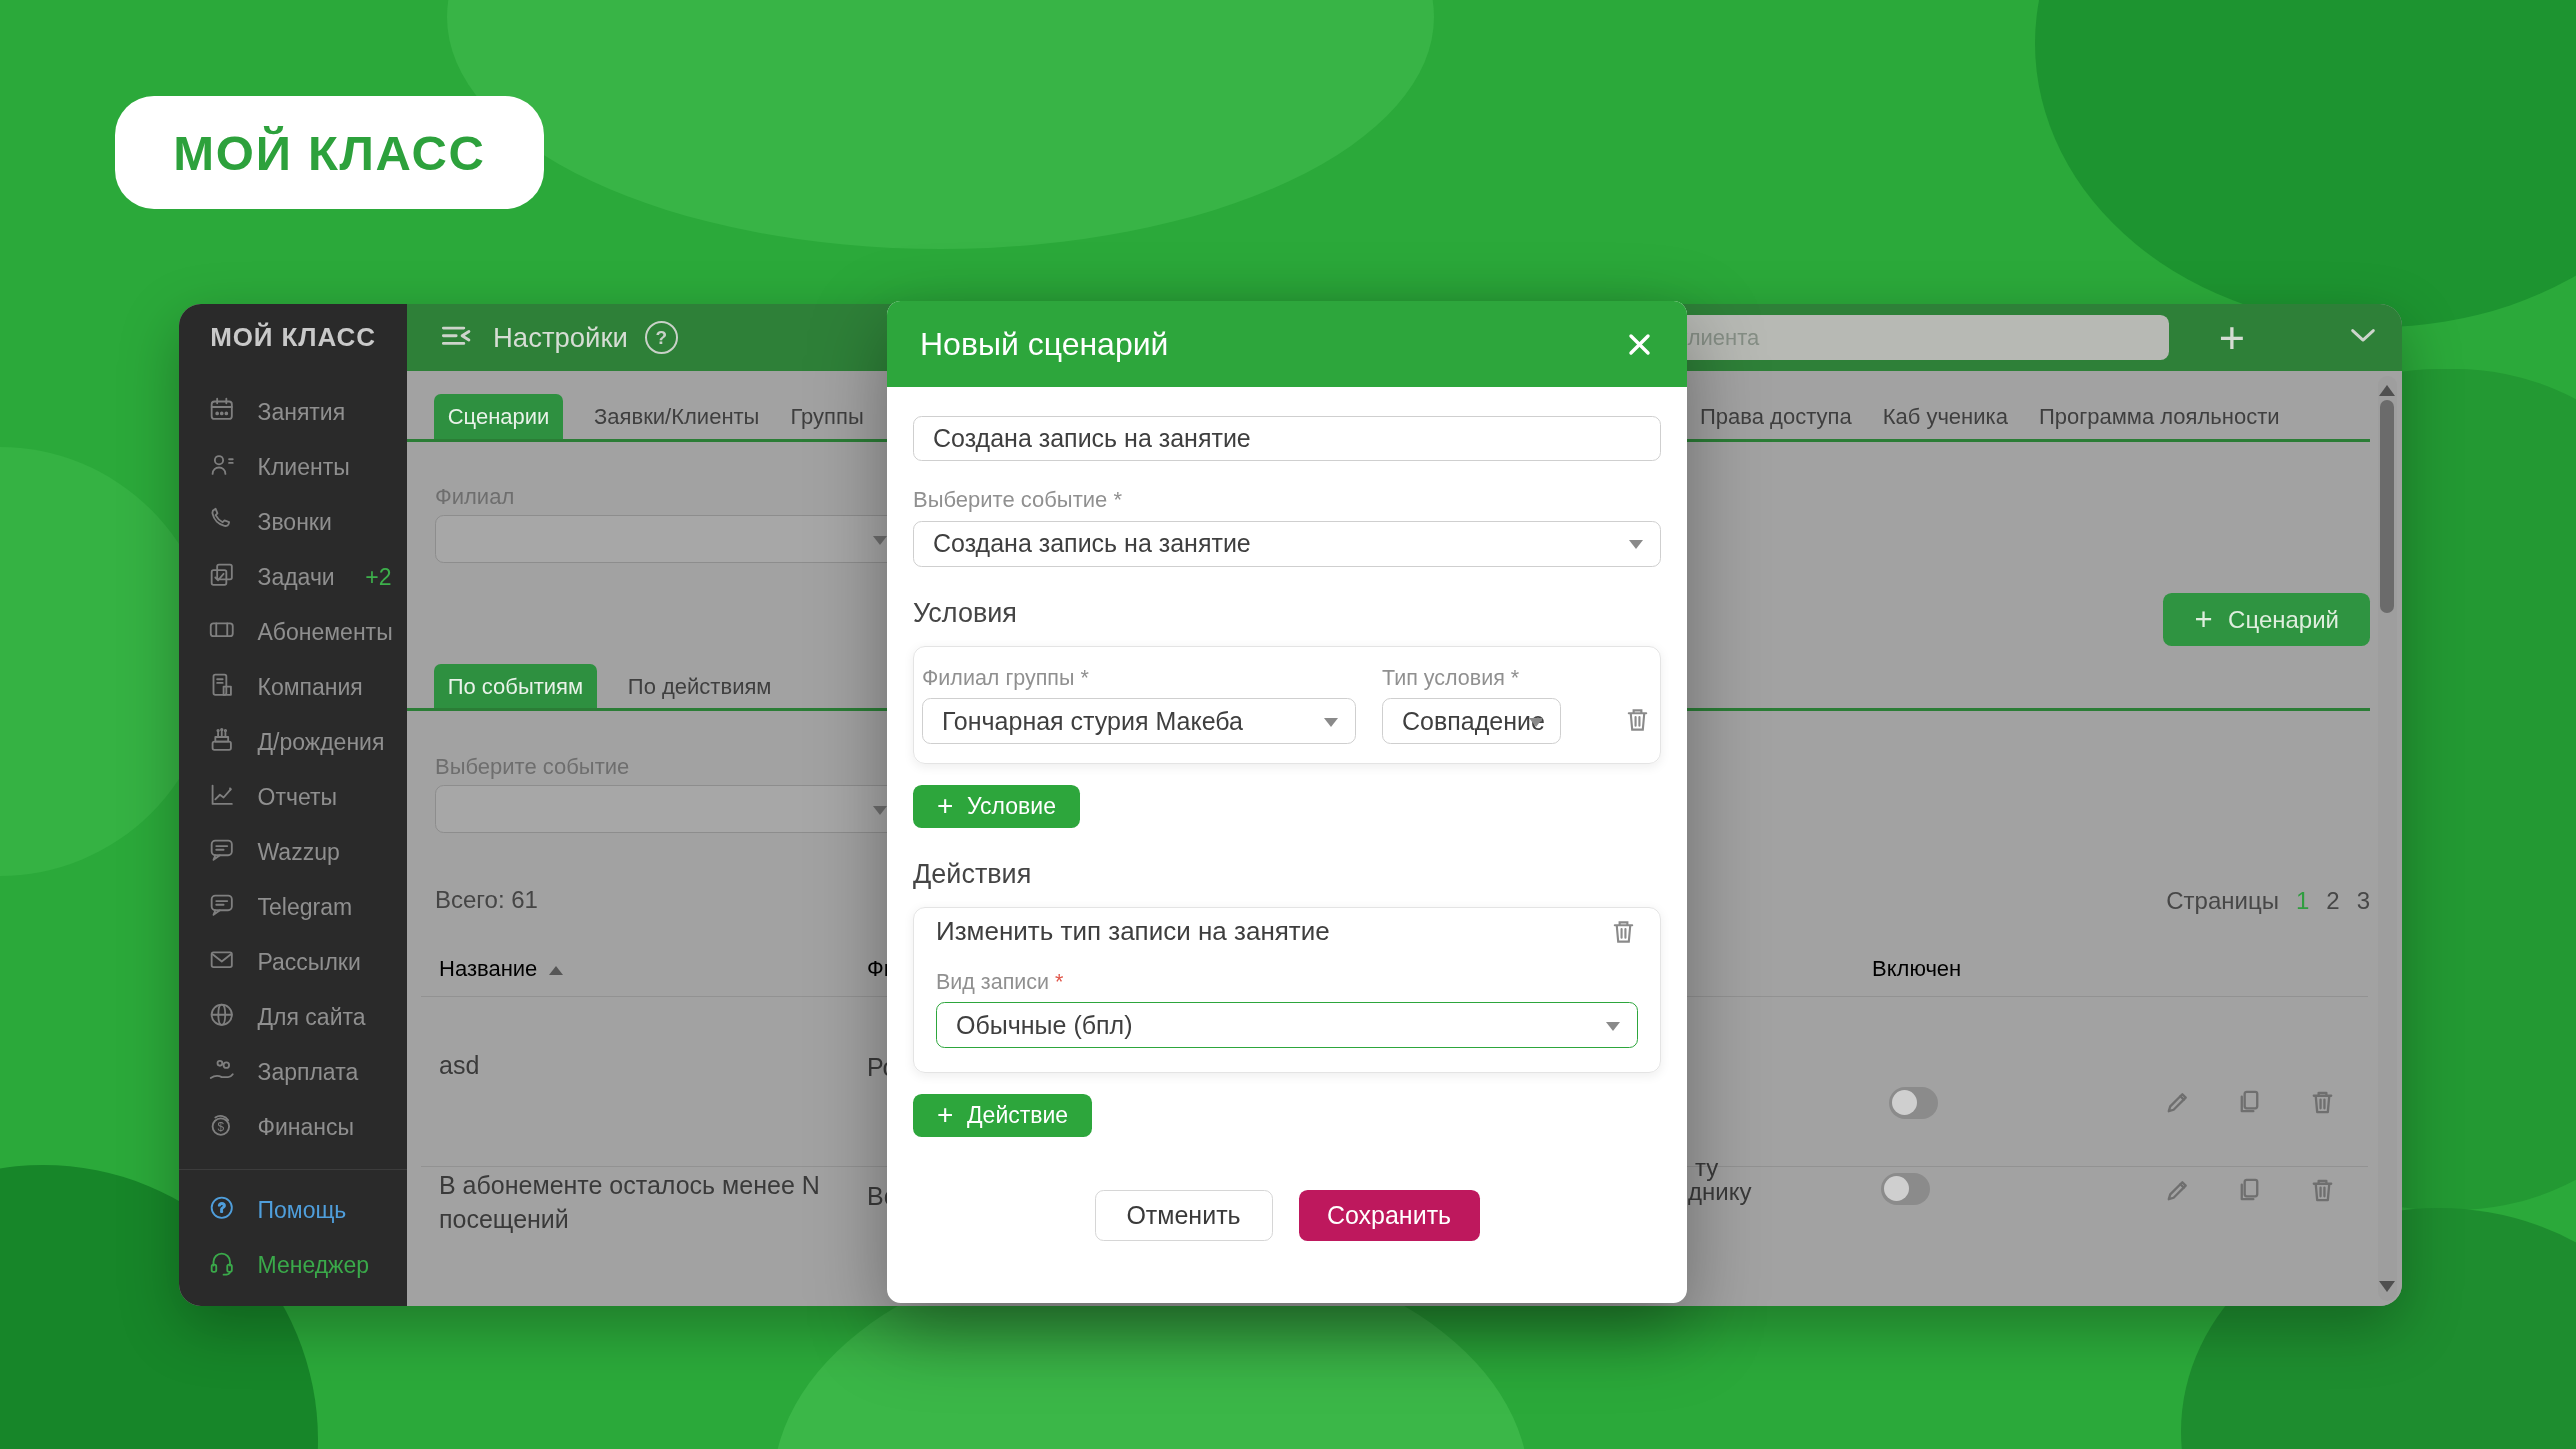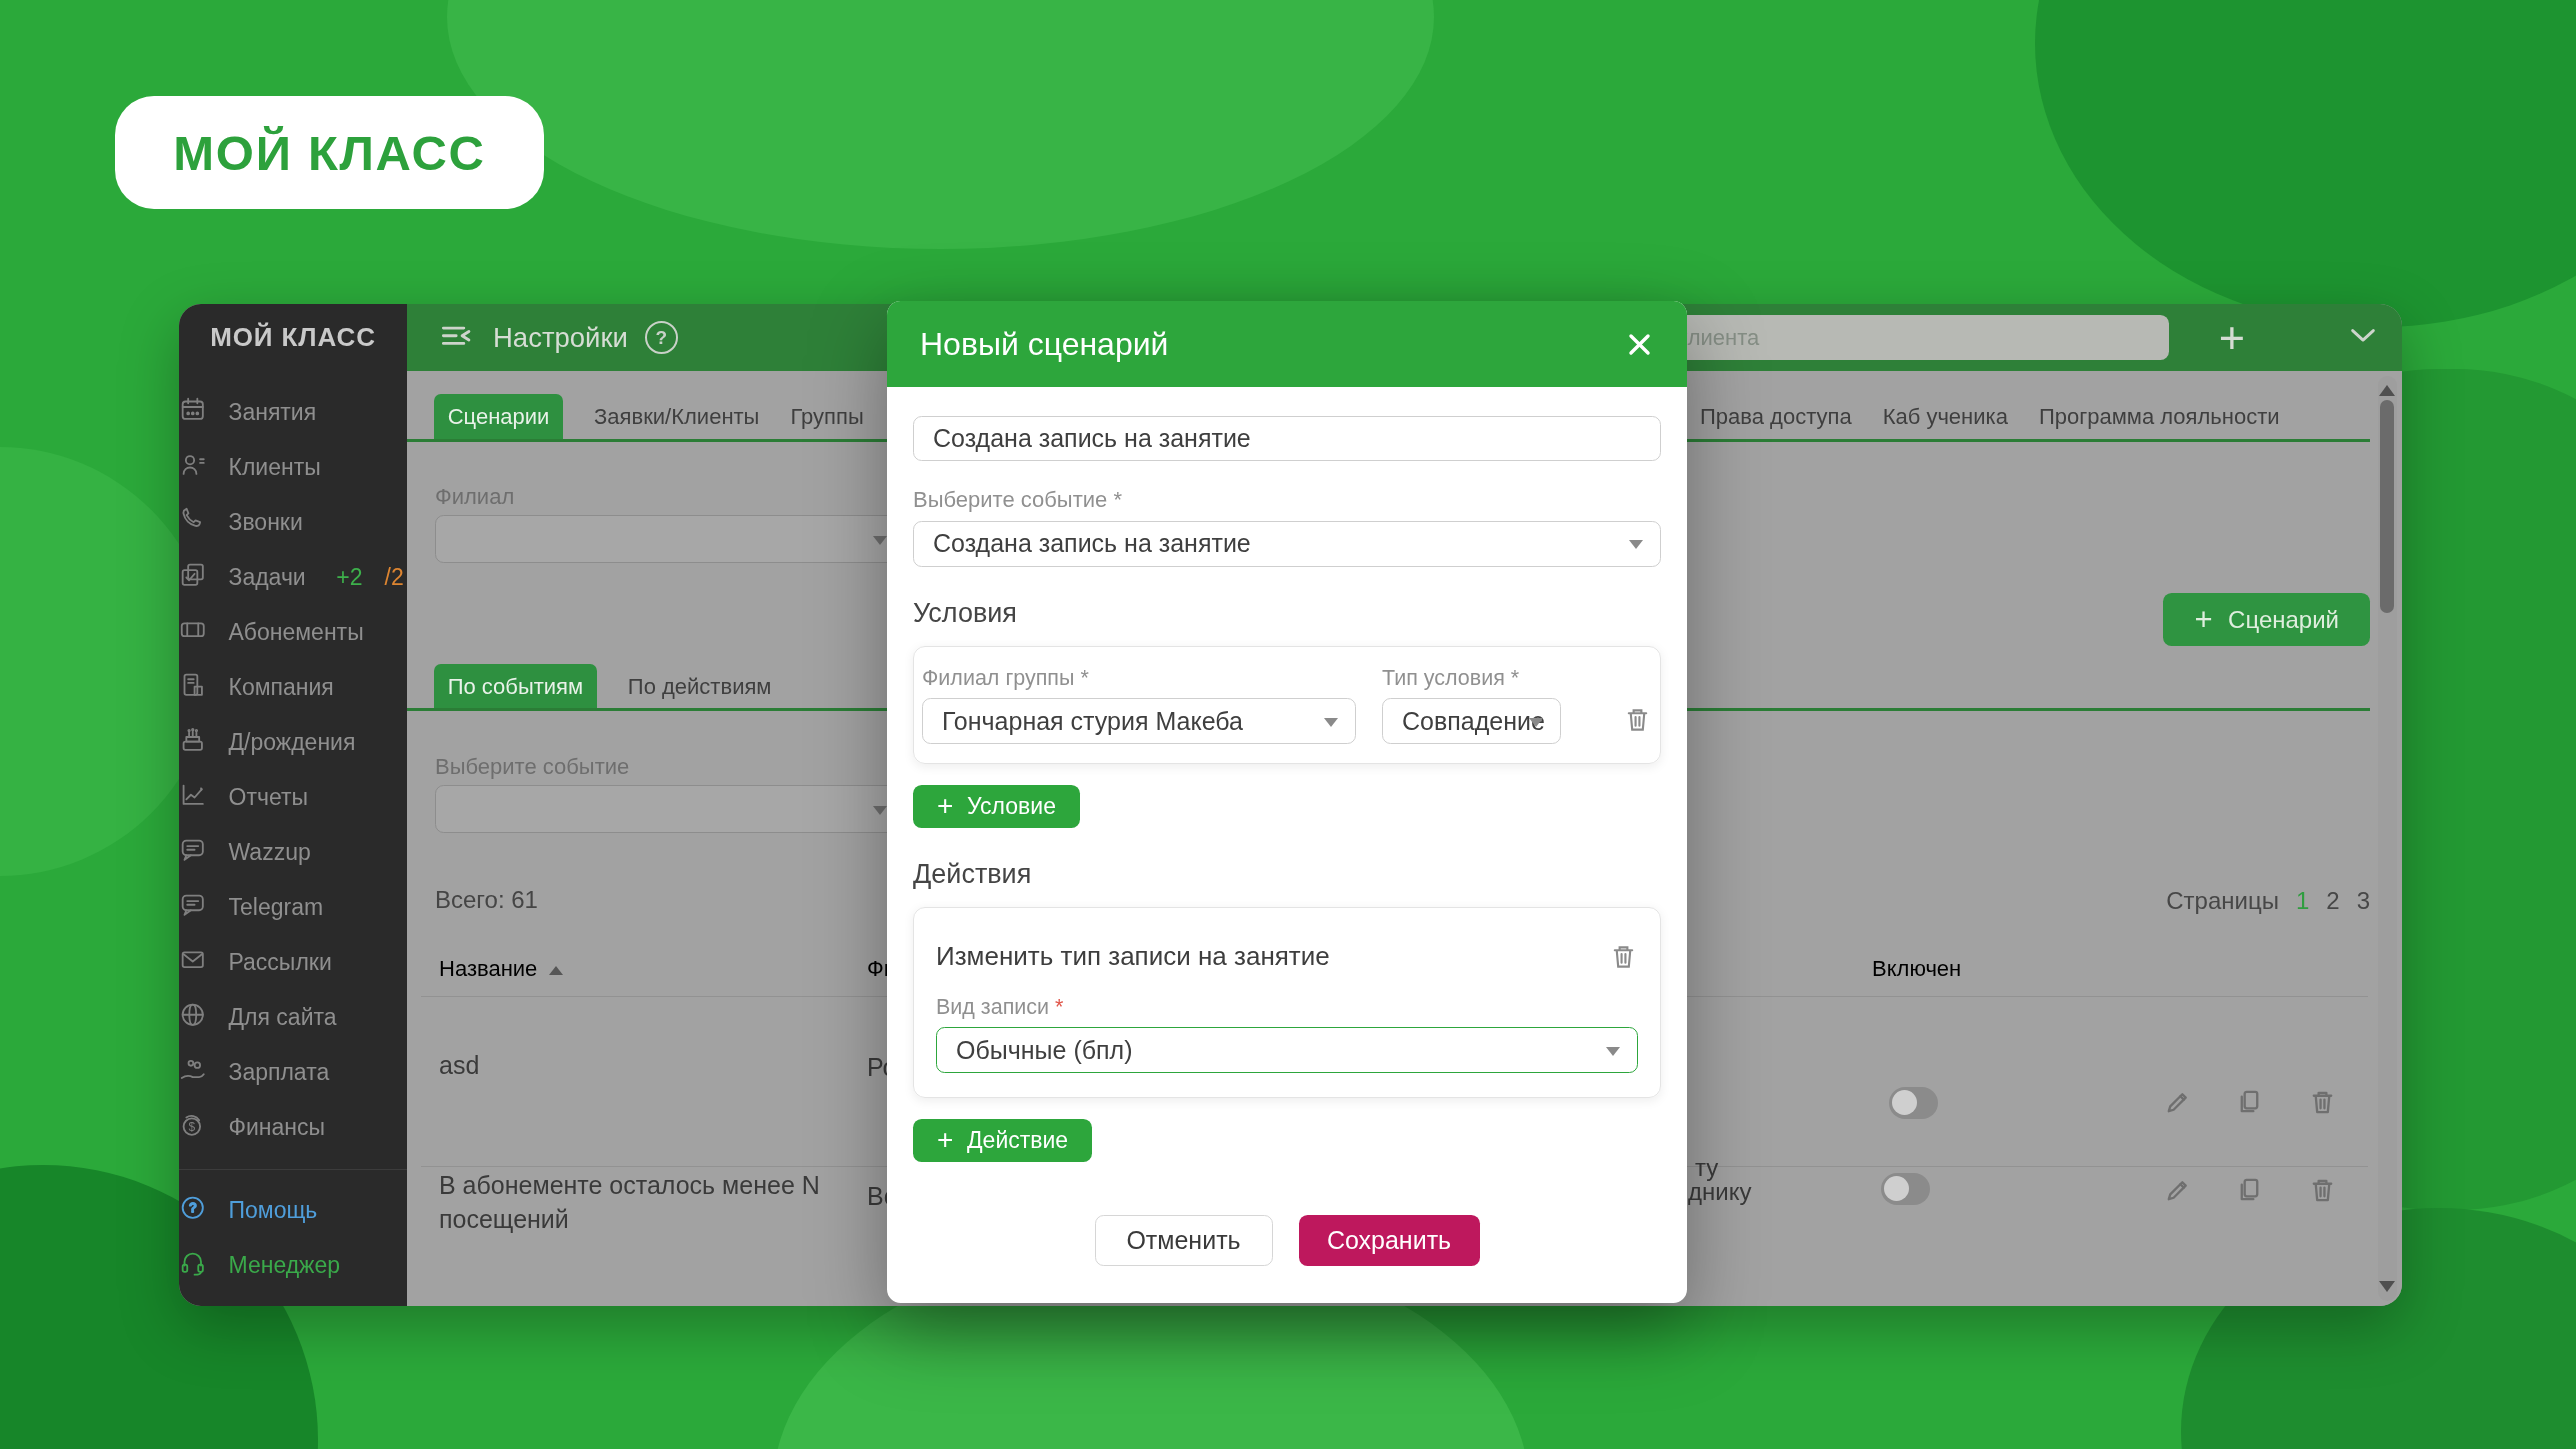--- a/index.html
+++ b/index.html
@@ -12,21 +12,21 @@
         border-radius:39px;display:flex;align-items:center;justify-content:center;z-index:3}
   .logo span{font-size:49px;font-weight:800;color:#2DA13C;letter-spacing:1.7px}
   
   .app{position:absolute;left:179px;top:304px;width:2223px;height:1002px;border-radius:22px;
        overflow:hidden;display:flex;background:#a2a2a2;z-index:4;box-shadow:0 20.6px 60px rgba(0,0,0,.28)}
   
   .sb{width:228px;flex:none;background:#2a2a2a;position:relative}
   .sb-brand{height:67px;display:flex;align-items:center;justify-content:center;
             color:#c9c9c9;font-size:26px;font-weight:800;letter-spacing:0.9px}
   .sb-list{position:absolute;top:81px;left:0;right:0}
-  .sb-item{height:55px;display:flex;align-items:center;gap:22px;
+  .sb-item{height:55px;display:flex;align-items:center;padding-left:29px;gap:22px;
            color:#8f8f8f;font-size:23px;cursor:pointer;white-space:nowrap}
   .sb-item svg{width:27.5px;height:27.5px;flex:none}
   .sb-item svg *{stroke:#7f7f7f;stroke-width:2;fill:none;stroke-linecap:round;stroke-linejoin:round}
   .sb-item svg text{stroke:none;fill:#7f7f7f}
   .b-plus{color:#3db04b;margin-left:8.6px}
   .b-slash{color:#dd8531}
   .sb-divider{border-top:0.9px solid #3c3c3c;margin:13.7px 0}
   .sb-item.help{color:#4f9edb}
   .sb-item.help svg *{stroke:#4f9edb}
   .sb-item.help svg text{fill:#4f9edb}
@@ -95,21 +95,21 @@
   .mselect.green{border:1.7px solid #2DA63C}
   .mh{font-size:27px;color:#454545;margin:31px 0 17px}
   .card{border:0.9px solid #e4e4e4;border-radius:12px;box-shadow:0 2.6px 10.3px rgba(0,0,0,.07);padding:19px 8px}
   .frow{display:flex;gap:26px}
   .f1{width:434px}.f2{width:179px}
   .trash-btn{width:29px;height:34px;margin-left:auto;align-self:flex-end;margin-bottom:6.9px;cursor:pointer}
   .trash-btn svg *,.card2-trash svg *{stroke:#8a8a8a;stroke-width:2.2;fill:none;stroke-linecap:round}
   .addbtn{display:inline-flex;align-items:center;gap:13.7px;height:43px;padding:0 24px;background:#2DA63C;
           color:#fff;font-size:23px;border-radius:8.6px;margin-top:20.6px;cursor:pointer}
   .addbtn .p{font-size:28px;font-weight:300}
-  .card2{margin-top:0;padding:32px 22px 24px}
+  .card2{margin-top:0;padding:7px 22px 24px}
   .card2-head{display:flex;align-items:center}
   .card2-head .t{font-size:26px;color:#3e3e3e}
   .card2-trash{margin-left:auto;width:29px;height:34px;cursor:pointer}
   .m-foot{display:flex;justify-content:center;gap:26px;margin-top:53px}
   .btn{height:51px;border-radius:8.6px;display:flex;align-items:center;justify-content:center;
        font-size:25px;cursor:pointer;box-sizing:border-box}
   .btn.cancel{width:178px;background:#fff;border:1.3px solid #d6d6d6;color:#3a3a3a}
   .btn.save{width:181px;background:#be185d;color:#fff}
 </style>
 </head>

